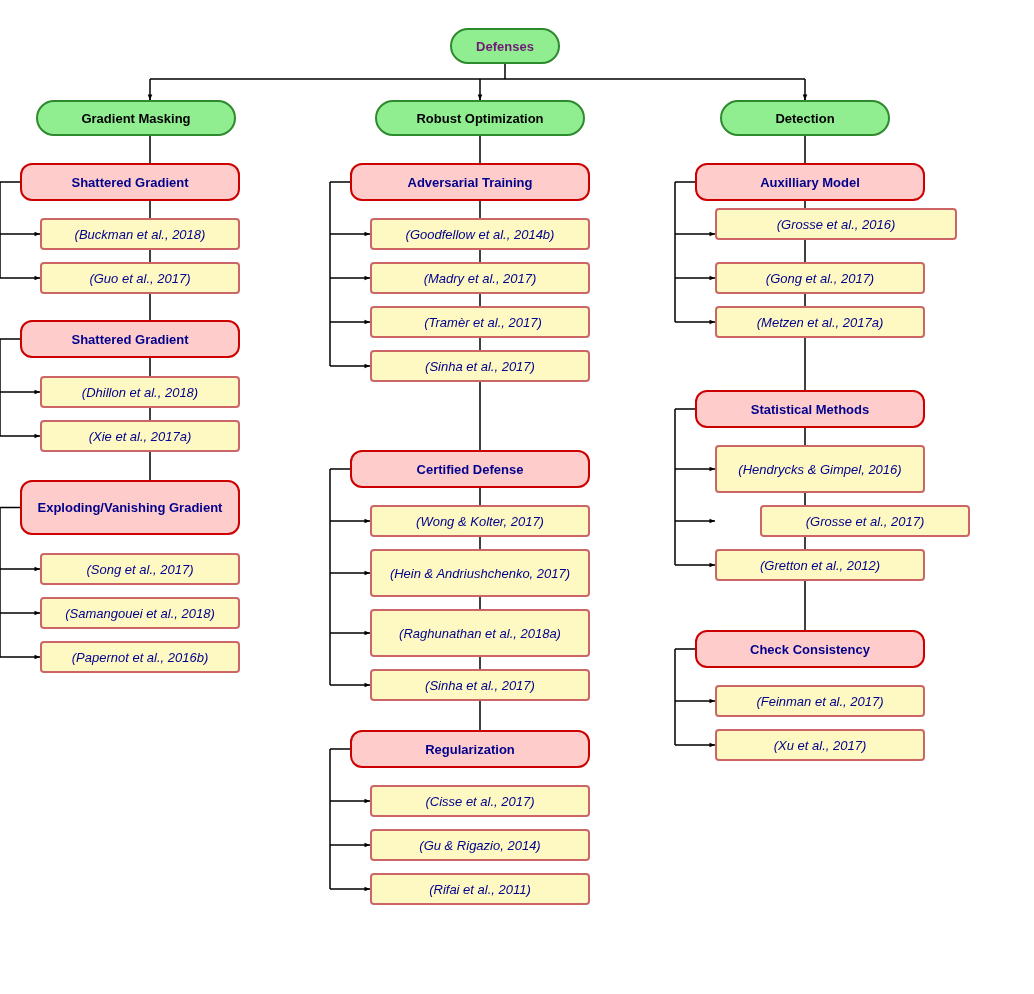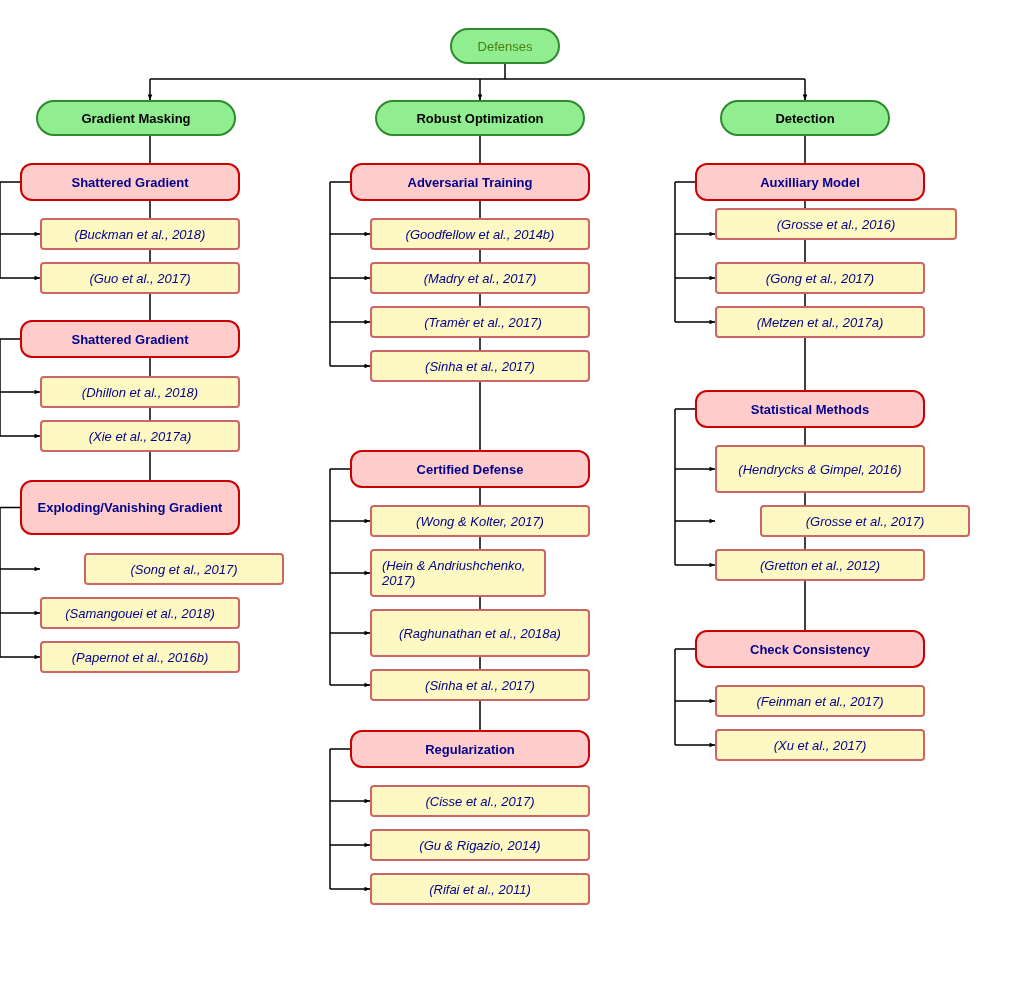--- a/index.html
+++ b/index.html
@@ -36,22 +36,22 @@
       justify-content: center;
       text-align: center;
       font-size: 13px;
     }
 
     .node-root {
       background: #90ee90;
       border: 2px solid #2d8a2d;
       border-radius: 20px;
       padding: 6px 18px;
-      font-weight: normal;
-      color: #4d7c0f;
+      font-weight: bold;
+      color: #701a75;
     }
 
     .node-category {
       background: #90ee90;
       border: 2px solid #2d8a2d;
       border-radius: 20px;
       padding: 6px 18px;
       font-weight: bold;
       color: #000;
     }
@@ -195,29 +195,29 @@
       <div class="node node-group" style="left: 350px; top: 163px; width: 240px; min-height: 38px; position: absolute;">Adversarial Training</div>
       <div class="node node-group" style="left: 350px; top: 450px; width: 240px; min-height: 38px; position: absolute;">Certified Defense</div>
       <div class="node node-group" style="left: 350px; top: 730px; width: 240px; min-height: 38px; position: absolute;">Regularization</div>
       <div class="node node-group" style="left: 695px; top: 163px; width: 230px; min-height: 38px; position: absolute;">Auxilliary Model</div>
       <div class="node node-group" style="left: 695px; top: 390px; width: 230px; min-height: 38px; position: absolute;">Statistical Methods</div>
       <div class="node node-group" style="left: 695px; top: 630px; width: 230px; min-height: 38px; position: absolute;">Check Consistency</div>
       <div class="node node-leaf" style="left: 40px; top: 218px; width: 200px; min-height: 32px; position: absolute; font-style: italic;">(Buckman et al., 2018)</div>
       <div class="node node-leaf" style="left: 40px; top: 262px; width: 200px; min-height: 32px; position: absolute; font-style: italic;">(Guo et al., 2017)</div>
       <div class="node node-leaf" style="left: 40px; top: 376px; width: 200px; min-height: 32px; position: absolute; font-style: italic;">(Dhillon et al., 2018)</div>
       <div class="node node-leaf" style="left: 40px; top: 420px; width: 200px; min-height: 32px; position: absolute; font-style: italic;">(Xie et al., 2017a)</div>
-      <div class="node node-leaf" style="left: 40px; top: 553px; width: 200px; min-height: 32px; position: absolute; font-style: italic; margin-left: 44px;">(Song et al., 2017)</div>
+      <div class="node node-leaf" style="left: 40px; top: 553px; width: 200px; min-height: 32px; position: absolute; font-style: italic;">(Song et al., 2017)</div>
       <div class="node node-leaf" style="left: 40px; top: 597px; width: 200px; min-height: 32px; position: absolute; font-style: italic;">(Samangouei et al., 2018)</div>
       <div class="node node-leaf" style="left: 40px; top: 641px; width: 200px; min-height: 32px; position: absolute; ">(Papernot et al., 2016b)</div>
       <div class="node node-leaf" style="left: 370px; top: 218px; width: 220px; min-height: 32px; position: absolute; font-style: italic;">(Goodfellow et al., 2014b)</div>
       <div class="node node-leaf" style="left: 370px; top: 262px; width: 220px; min-height: 32px; position: absolute; font-style: italic;">(Madry et al., 2017)</div>
       <div class="node node-leaf" style="left: 370px; top: 306px; width: 220px; min-height: 32px; position: absolute; font-style: italic; padding-left: 16px;">(Tramèr et al., 2017)</div>
       <div class="node node-leaf" style="left: 370px; top: 350px; width: 220px; min-height: 32px; position: absolute; font-style: italic;">(Sinha et al., 2017)</div>
       <div class="node node-leaf" style="left: 370px; top: 505px; width: 220px; min-height: 32px; position: absolute; font-style: italic;">(Wong &amp; Kolter, 2017)</div>
-      <div class="node node-leaf" style="left: 370px; top: 549px; width: 176px; min-height: 48px; position: absolute; font-style: italic;">(Hein &amp; Andriushchenko, 2017)</div>
+      <div class="node node-leaf" style="left: 370px; top: 549px; width: 220px; min-height: 48px; position: absolute; font-style: italic;">(Hein &amp; Andriushchenko, 2017)</div>
       <div class="node node-leaf" style="left: 370px; top: 609px; width: 220px; min-height: 48px; position: absolute; font-style: italic;">(Raghunathan et al., 2018a)</div>
       <div class="node node-leaf" style="left: 370px; top: 669px; width: 220px; min-height: 32px; position: absolute; font-style: italic;">(Sinha et al., 2017)</div>
       <div class="node node-leaf" style="left: 370px; top: 785px; width: 220px; min-height: 32px; position: absolute; font-style: italic;">(Cisse et al., 2017)</div>
       <div class="node node-leaf" style="left: 370px; top: 829px; width: 220px; min-height: 32px; position: absolute; font-style: italic;">(Gu &amp; Rigazio, 2014)</div>
       <div class="node node-leaf" style="left: 370px; top: 873px; width: 220px; min-height: 32px; position: absolute; font-style: italic;">(Rifai et al., 2011)</div>
       <div class="node node-leaf" style="left: 715px; top: 208px; width: 242px; min-height: 32px; position: absolute; font-style: italic;">(Grosse et al., 2016)</div>
       <div class="node node-leaf" style="left: 715px; top: 262px; width: 210px; min-height: 32px; position: absolute; font-style: italic;">(Gong et al., 2017)</div>
       <div class="node node-leaf" style="left: 715px; top: 306px; width: 210px; min-height: 32px; position: absolute; font-style: italic;">(Metzen et al., 2017a)</div>
       <div class="node node-leaf" style="left: 715px; top: 445px; width: 210px; min-height: 48px; position: absolute; font-style: italic;">(Hendrycks &amp; Gimpel, 2016)</div>
       <div class="node node-leaf" style="left: 715px; top: 505px; width: 210px; min-height: 32px; position: absolute;  margin-left: 45px;">(Grosse et al., 2017)</div>

